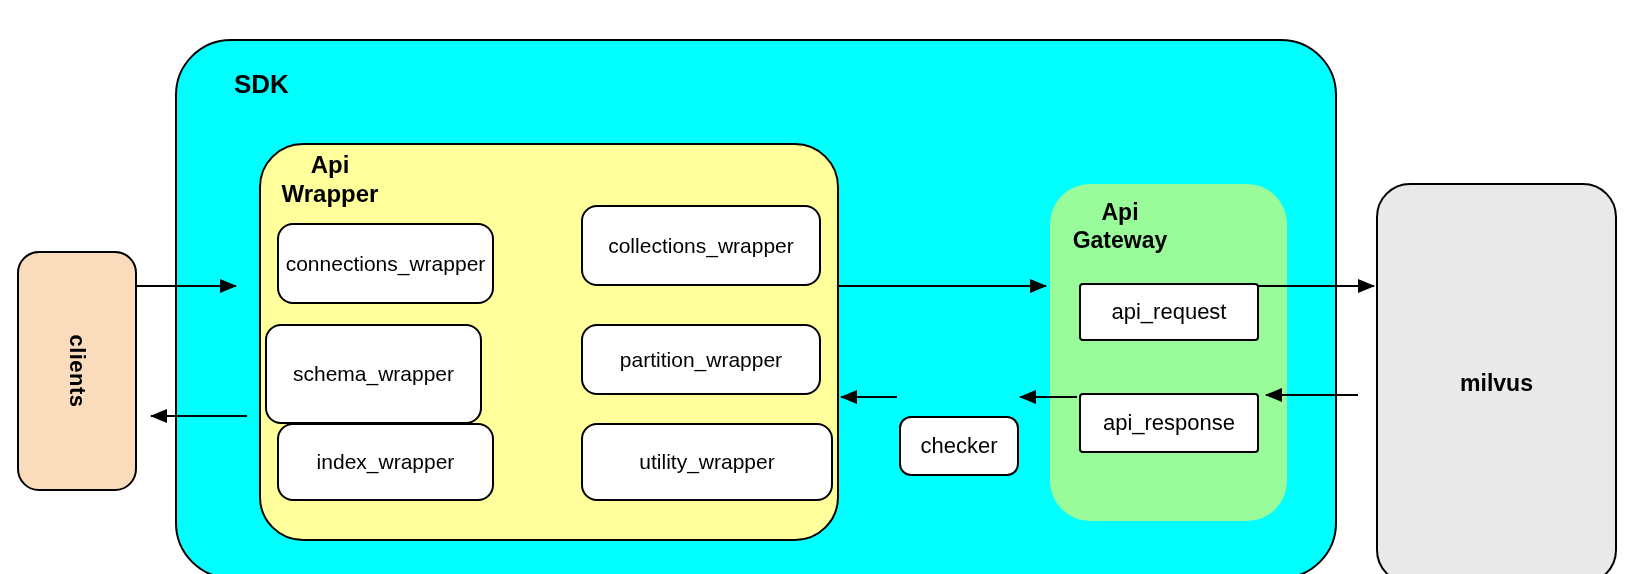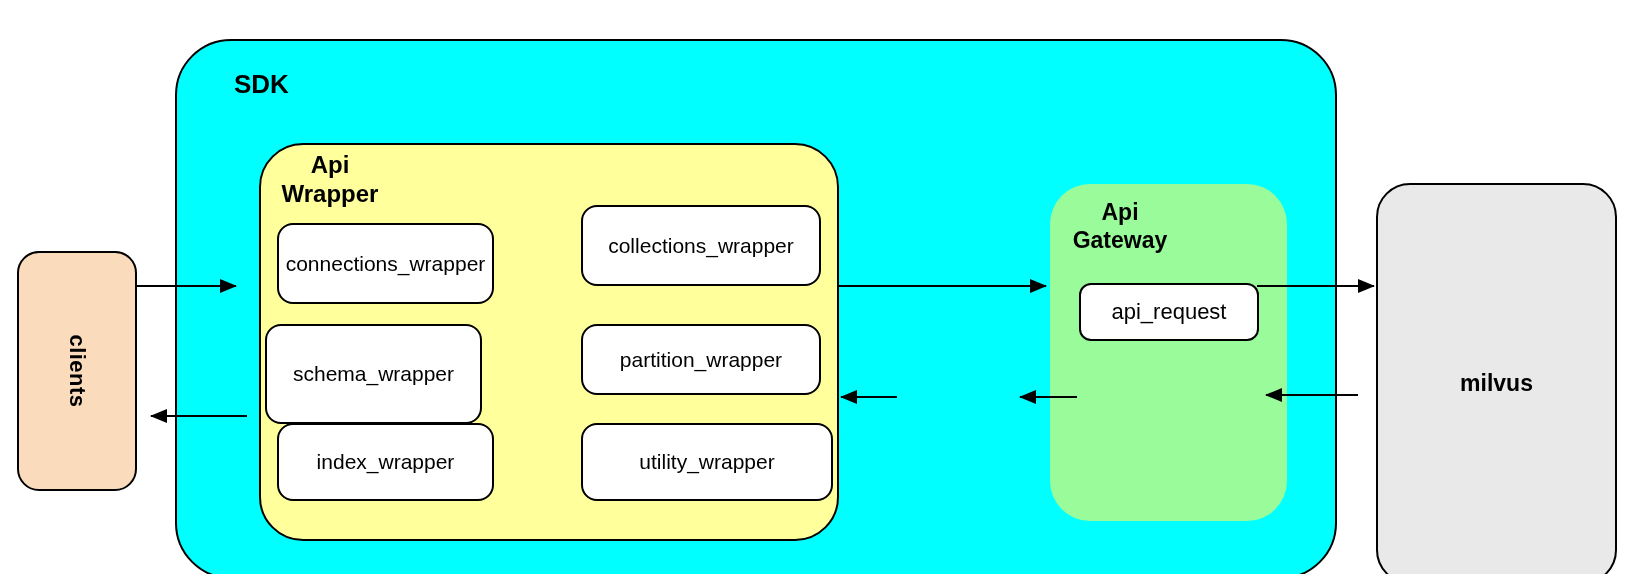--- a/index.html
+++ b/index.html
@@ -87,21 +87,21 @@
   #api-gateway-label {
     left:10px; top:14px; width:120px;
     text-align:center;
     font-size:23px;
   }
   .gbox {
     position:absolute;
     box-sizing:border-box;
     background:#fff;
     border:2px solid #000;
-    border-radius:12px;
+    border-radius:4px;
     font-size:22px;
   }
   
   #milvus {
     left:1376px; top:159px; width:241px; height:401px;
     background:var(--gray,#E9E9E9);
     border-radius:34px;
     font-weight:bold;
     font-size:23px;
   }
@@ -142,27 +142,33 @@
         <span>partition_wrapper</span>
       </div>
       <div class="wbox center" style="left:16px;top:278px;width:217px;height:78px">
         <span>index_wrapper</span>
       </div>
       <div class="wbox center" style="left:320px;top:278px;width:252px;height:78px">
         <span>utility_wrapper</span>
       </div>
     </div>
 
+    <div id="checker" class="shape center">
+      <span>checker</span>
+    </div>
 
     <div id="api-gateway">
       <div id="api-gateway-label" class="hdr">Api
 Gateway</div>
 
       <div class="gbox center" style="left:29px;top:99px;width:180px;height:58px">
         <span>api_request</span>
+      </div>
+      <div class="gbox center" style="left:29px;top:209px;width:180px;height:60px">
+        <span>api_response</span>
       </div>
     </div>
   </div>
 
   <div id="milvus" class="shape center">
     <span>milvus</span>
   </div>
 
   <svg id="arrows" xmlns="http://www.w3.org/2000/svg">
     <defs>

